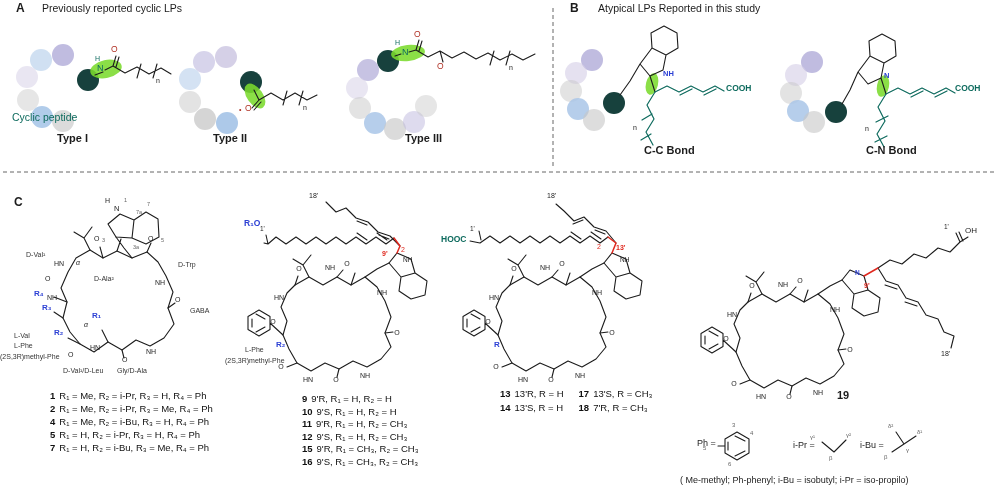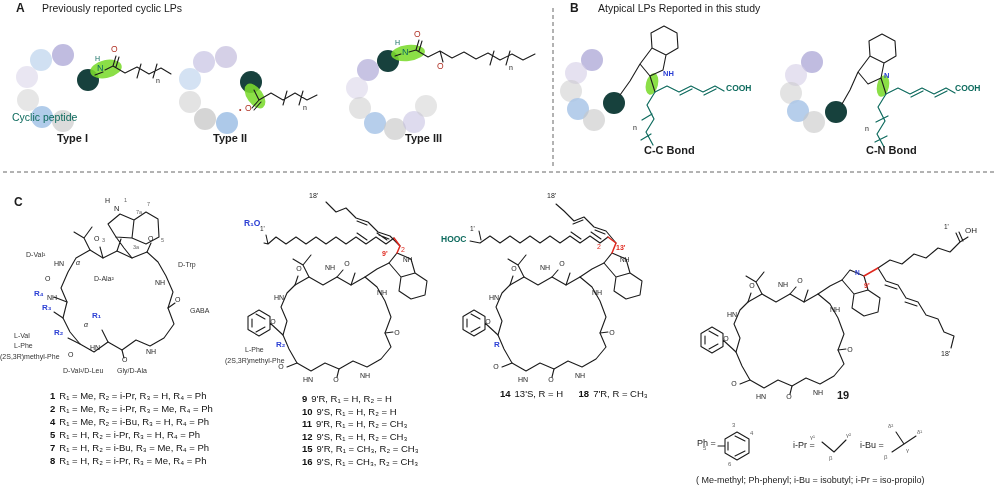--- a/index.html
+++ b/index.html
@@ -253,37 +253,37 @@
 <span class="t f6 gray" style="left:728px;top:461px">6</span>
 <span class="t f9" style="left:793px;top:441px">i-Pr =</span>
 <span class="t f6 gray" style="left:810px;top:434px">γ¹</span>
 <span class="t f6 gray" style="left:829px;top:455px">β</span>
 <span class="t f6 gray" style="left:846px;top:432px">γ²</span>
 <span class="t f9" style="left:860px;top:441px">i-Bu =</span>
 <span class="t f6 gray" style="left:888px;top:423px">δ²</span>
 <span class="t f6 gray" style="left:917px;top:429px">δ¹</span>
 <span class="t f6 gray" style="left:906px;top:447px">γ</span>
 <span class="t f6 gray" style="left:884px;top:454px">β</span>
-<span class="t f9" style="left:696px;top:476px">( Me-methyl; Ph-phenyl; i-Bu = isobutyl; i-Pr = iso-propilo)</span>
+<span class="t f9" style="left:680px;top:476px">( Me-methyl; Ph-phenyl; i-Bu = isobutyl; i-Pr = iso-propilo)</span>
 
 <div class="list" id="list1">
   <div class="row"><b>1</b><span>R₁ = Me, R₂ = i-Pr, R₃ = H,  R₄ = Ph</span></div>
   <div class="row"><b>2</b><span>R₁ = Me, R₂ = i-Pr, R₃ = Me, R₄ = Ph</span></div>
   <div class="row"><b>4</b><span>R₁ = Me, R₂ = i-Bu, R₃ = H, R₄ = Ph</span></div>
   <div class="row"><b>5</b><span>R₁ = H, R₂ = i-Pr, R₃ = H, R₄ = Ph</span></div>
   <div class="row"><b>7</b><span>R₁ = H, R₂ = i-Bu, R₃ = Me, R₄ = Ph</span></div>
-  <div class="row"><b>8</b><span>R₁ = H, R₂ = i-Pr, R₃ = Me, R₄ = Ph</span></div>
 </div>
 
 <div class="list" id="list2">
   <div class="row"><b>9</b><span>9'R, R₁ = H, R₂ = H</span></div>
   <div class="row"><b>10</b><span>9'S, R₁ = H, R₂ = H</span></div>
   <div class="row"><b>11</b><span>9'R, R₁ = H, R₂ = CH₃</span></div>
   <div class="row"><b>12</b><span>9'S, R₁ = H, R₂ = CH₃</span></div>
   <div class="row"><b>15</b><span>9'R, R₁ = CH₃, R₂ = CH₃</span></div>
   <div class="row"><b>16</b><span>9'S, R₁ = CH₃, R₂ = CH₃</span></div>
 </div>
 
 <div class="list" id="list3">
+  <div class="row"><b>13</b><span class="w">13'R, R = H</span><b>17</b><span>13'S, R = CH₃</span></div>
   <div class="row"><b>14</b><span class="w">13'S, R = H</span><b>18</b><span>7'R, R = CH₃</span></div>
 </div>
 
 </div>
 
 </body></html>

